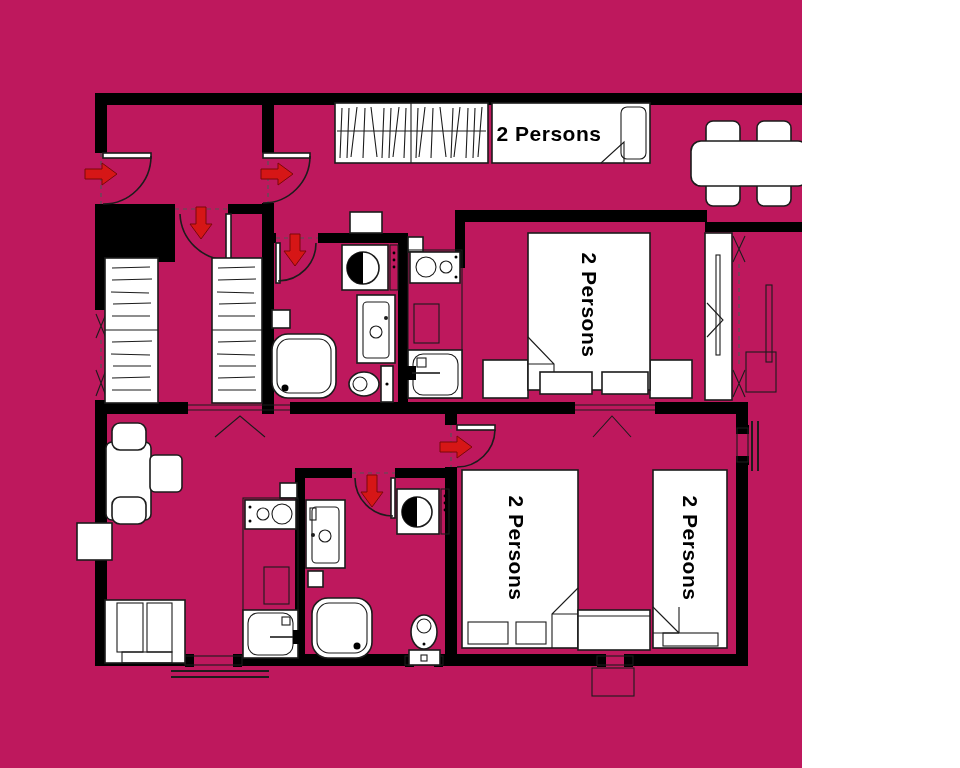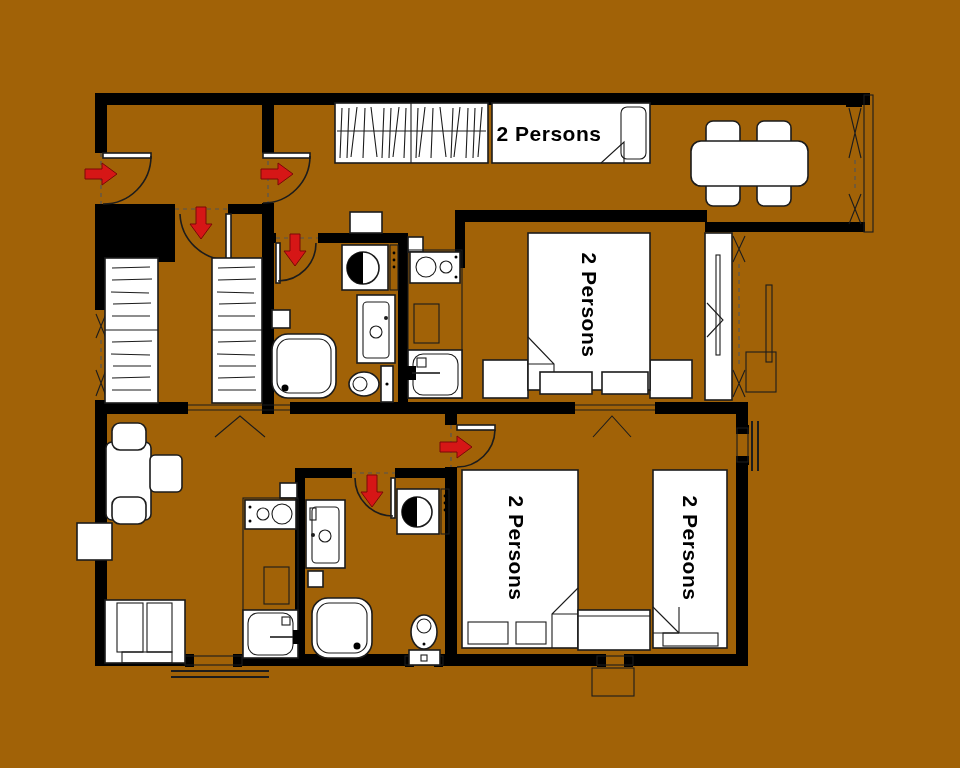--- a/index.html
+++ b/index.html
@@ -1,16 +1,16 @@
 <!DOCTYPE html>
 <html><head>
 <meta charset="utf-8">
 <style>
   html,body{margin:0;padding:0;background:#ffffff;}
-  .stage{position:relative;width:960px;height:768px;background:#a16207;overflow:hidden;
+  .stage{position:relative;width:802px;height:768px;background:#be185d;overflow:hidden;
          font-family:"Liberation Sans", sans-serif;}
   svg{display:block}
   .lbl{font-family:"Liberation Sans", sans-serif;font-weight:bold;font-size:21px;fill:#000;
        letter-spacing:0.5px;}
   .ln{stroke:#1c1c1c;fill:none;stroke-width:1.6;}
   .ln-thin{stroke:#1c1c1c;fill:none;stroke-width:1.1;}
   .wh{fill:#ffffff;stroke:#1c1c1c;stroke-width:1.6;}
   .dash{stroke:#555;stroke-width:1.2;fill:none;stroke-dasharray:4 4;}
 </style>
 </head>

